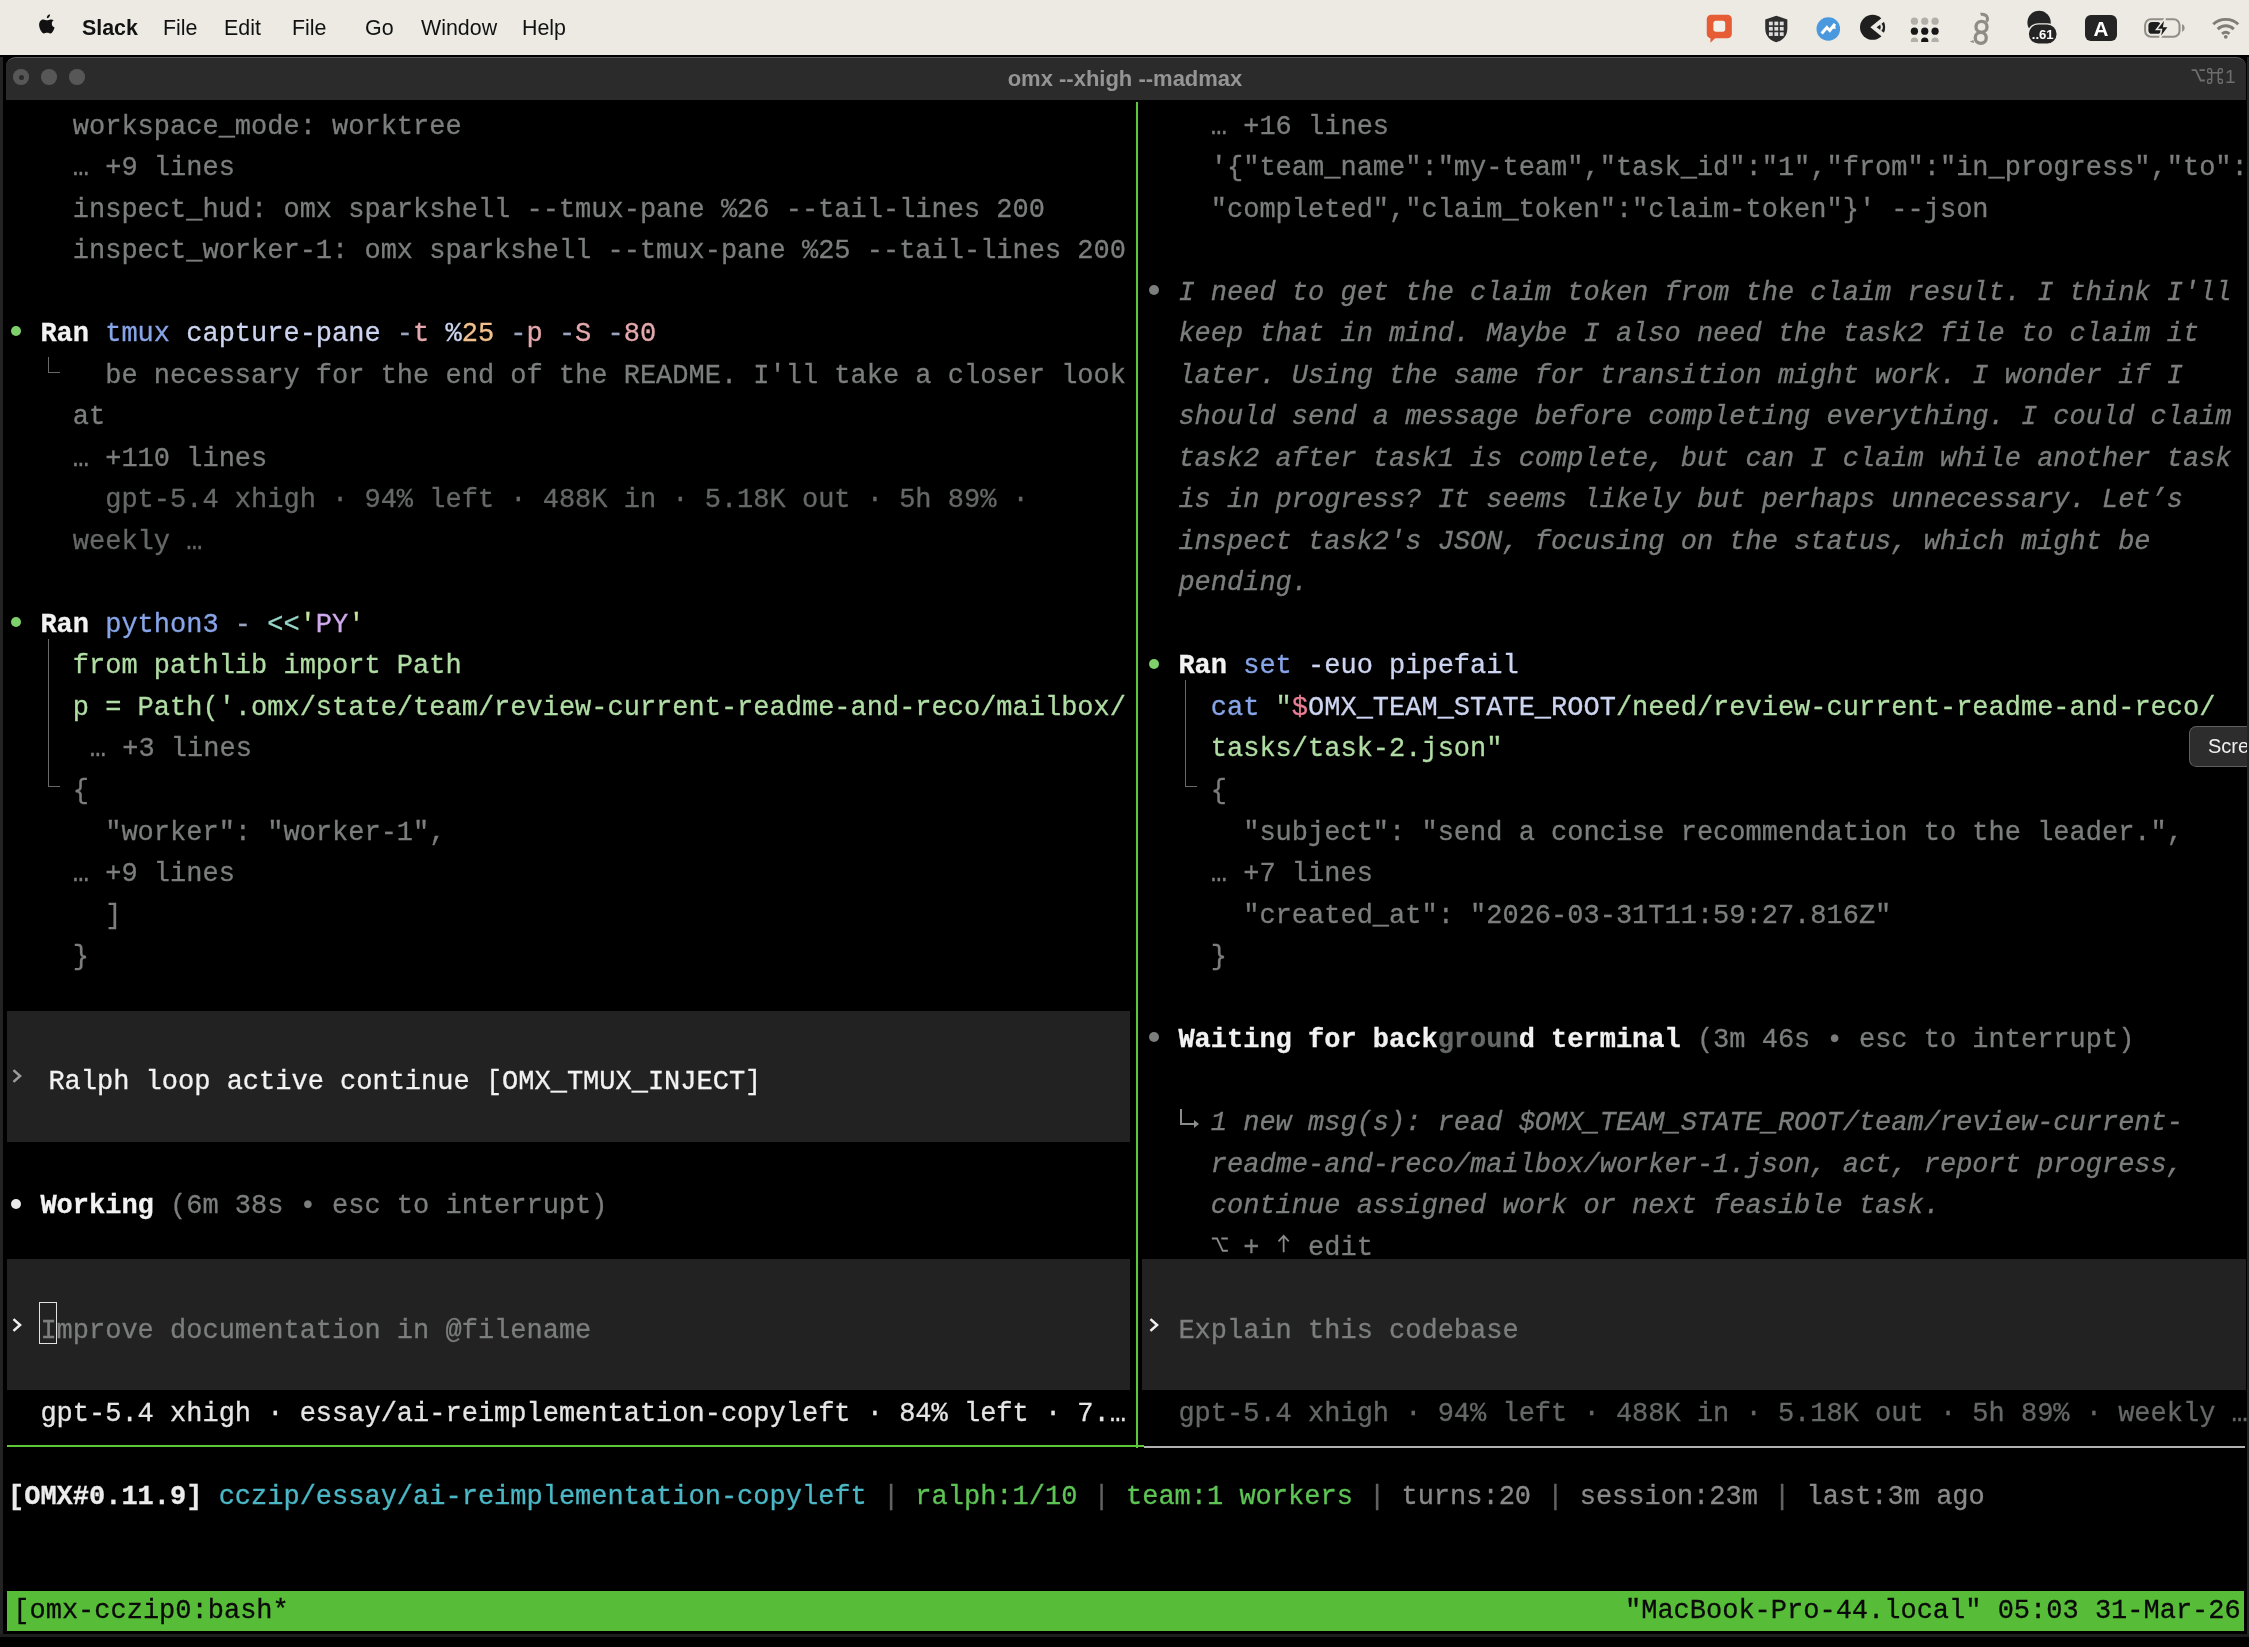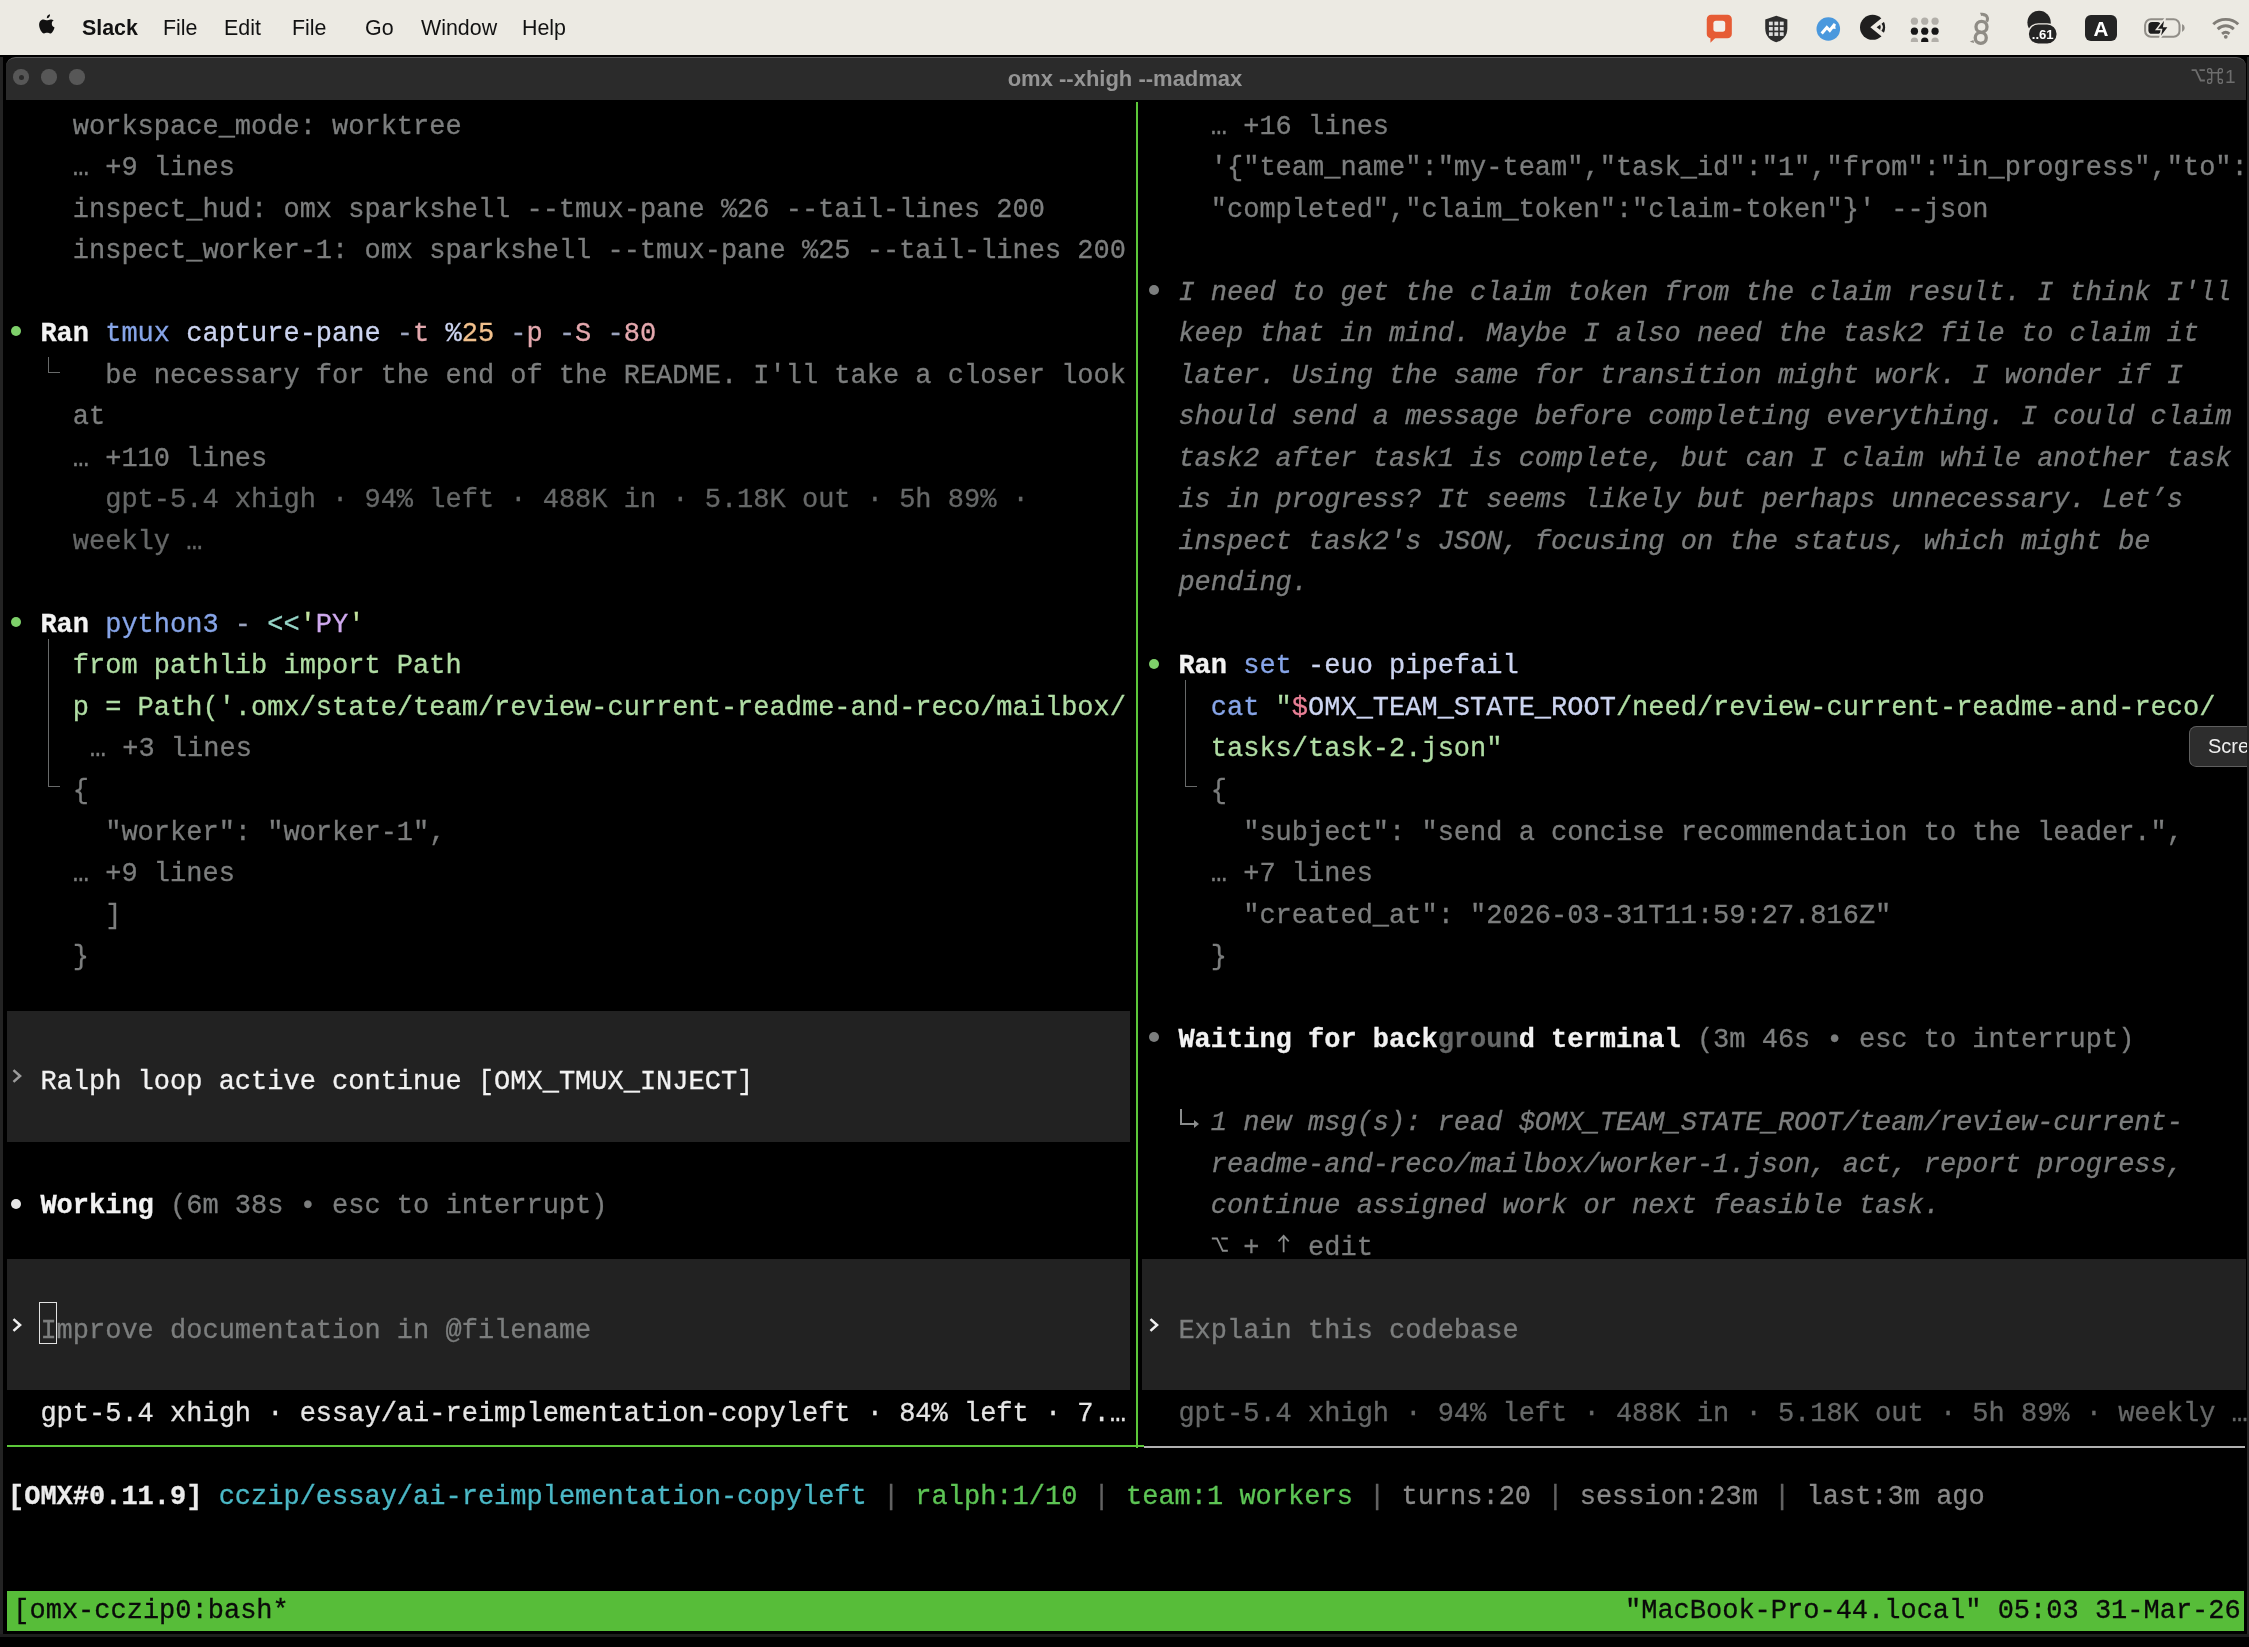--- a/index.html
+++ b/index.html
@@ -39,21 +39,21 @@
 <div class="mr" style="left:8px;top:521px"><span style="color:#666868;">&nbsp;&nbsp;&nbsp;&nbsp;weekly&nbsp;…</span></div>
 <div class="mr" style="left:8px;top:604px"><span style="color:#f2f2f2;font-weight:bold;">&nbsp;&nbsp;Ran</span><span style="color:#87a5e8;">&nbsp;python3</span><span style="color:#9aa3bd;">&nbsp;-</span><span style="color:#96d6c8;">&nbsp;&lt;&lt;</span><span style="color:#c3e39e;">'</span><span style="color:#cfa9ee;">PY</span><span style="color:#c3e39e;">'</span></div>
 <div class="mr" style="left:8px;top:645px"><span style="color:#b0dda4;margin-top:26px;">&nbsp;&nbsp;&nbsp;&nbsp;from&nbsp;pathlib&nbsp;import&nbsp;Path</span></div>
 <div class="mr" style="left:8px;top:687px"><span style="color:#b0dda4;">&nbsp;&nbsp;&nbsp;&nbsp;p&nbsp;=&nbsp;Path('.omx/state/team/review-current-readme-and-reco/mailbox/</span></div>
 <div class="mr" style="left:25px;top:728px"><span style="color:#7c7e7e;">&nbsp;&nbsp;&nbsp;&nbsp;…&nbsp;+3&nbsp;lines</span></div>
 <div class="mr" style="left:8px;top:770px"><span style="color:#7c7e7e;">&nbsp;&nbsp;&nbsp;&nbsp;{</span></div>
 <div class="mr" style="left:8px;top:812px"><span style="color:#7c7e7e;">&nbsp;&nbsp;&nbsp;&nbsp;&nbsp;&nbsp;"worker":&nbsp;"worker-1",</span></div>
 <div class="mr" style="left:8px;top:853px"><span style="color:#7c7e7e;">&nbsp;&nbsp;&nbsp;&nbsp;…&nbsp;+9&nbsp;lines</span></div>
 <div class="mr" style="left:8px;top:895px"><span style="color:#7c7e7e;">&nbsp;&nbsp;&nbsp;&nbsp;&nbsp;&nbsp;]</span></div>
 <div class="mr" style="left:8px;top:936px"><span style="color:#7c7e7e;">&nbsp;&nbsp;&nbsp;&nbsp;}</span></div>
-<div class="mr" style="left:8px;top:1061px"><span style="color:#f2f2f2;">&nbsp;&nbsp;Ralph&nbsp;loop&nbsp;active&nbsp;continue&nbsp;[OMX_TMUX_INJECT]</span></div>
+<div class="mr" style="left:16px;top:1061px"><span style="color:#f2f2f2;">&nbsp;&nbsp;Ralph&nbsp;loop&nbsp;active&nbsp;continue&nbsp;[OMX_TMUX_INJECT]</span></div>
 <div class="mr" style="left:8px;top:1185px"><span style="color:#f2f2f2;font-weight:bold;">&nbsp;&nbsp;Working</span><span style="color:#7c7e7e;">&nbsp;(6m&nbsp;38s&nbsp;•&nbsp;esc&nbsp;to&nbsp;interrupt)</span></div>
 <div class="mr" style="left:8px;top:1310px"><span style="color:#7c7e7e;">&nbsp;&nbsp;Improve&nbsp;documentation&nbsp;in&nbsp;@filename</span></div>
 <div class="mr" style="left:8px;top:1393px"><span style="color:#e5e5e5;">&nbsp;&nbsp;gpt-5.4&nbsp;xhigh&nbsp;·&nbsp;essay/ai-reimplementation-copyleft&nbsp;·&nbsp;84%&nbsp;left&nbsp;·&nbsp;7.…</span></div>
 <div class="mr" style="left:1146px;top:106px"><span style="color:#7c7e7e;">&nbsp;&nbsp;&nbsp;&nbsp;…&nbsp;+16&nbsp;lines</span></div>
 <div class="mr" style="left:1146px;top:147px"><span style="color:#7c7e7e;">&nbsp;&nbsp;&nbsp;&nbsp;'{"team_name":"my-team","task_id":"1","from":"in_progress","to":</span></div>
 <div class="mr" style="left:1146px;top:189px"><span style="color:#7c7e7e;">&nbsp;&nbsp;&nbsp;&nbsp;"completed","claim_token":"claim-token"}'&nbsp;--json</span></div>
 <div class="mr" style="left:1146px;top:272px"><span style="color:#7c7e7e;font-style:italic;">&nbsp;&nbsp;I&nbsp;need&nbsp;to&nbsp;get&nbsp;the&nbsp;claim&nbsp;token&nbsp;from&nbsp;the&nbsp;claim&nbsp;result.&nbsp;I&nbsp;think&nbsp;I'll</span></div>
 <div class="mr" style="left:1146px;top:313px"><span style="color:#7c7e7e;font-style:italic;">&nbsp;&nbsp;keep&nbsp;that&nbsp;in&nbsp;mind.&nbsp;Maybe&nbsp;I&nbsp;also&nbsp;need&nbsp;the&nbsp;task2&nbsp;file&nbsp;to&nbsp;claim&nbsp;it</span></div>
 <div class="mr" style="left:1146px;top:355px"><span style="color:#7c7e7e;font-style:italic;text-align:right;">&nbsp;&nbsp;later.&nbsp;Using&nbsp;the&nbsp;same&nbsp;for&nbsp;transition&nbsp;might&nbsp;work.&nbsp;I&nbsp;wonder&nbsp;if&nbsp;I</span></div>
 <div class="mr" style="left:1146px;top:396px"><span style="color:#7c7e7e;font-style:italic;">&nbsp;&nbsp;should&nbsp;send&nbsp;a&nbsp;message&nbsp;before&nbsp;completing&nbsp;everything.&nbsp;I&nbsp;could&nbsp;claim</span></div>

